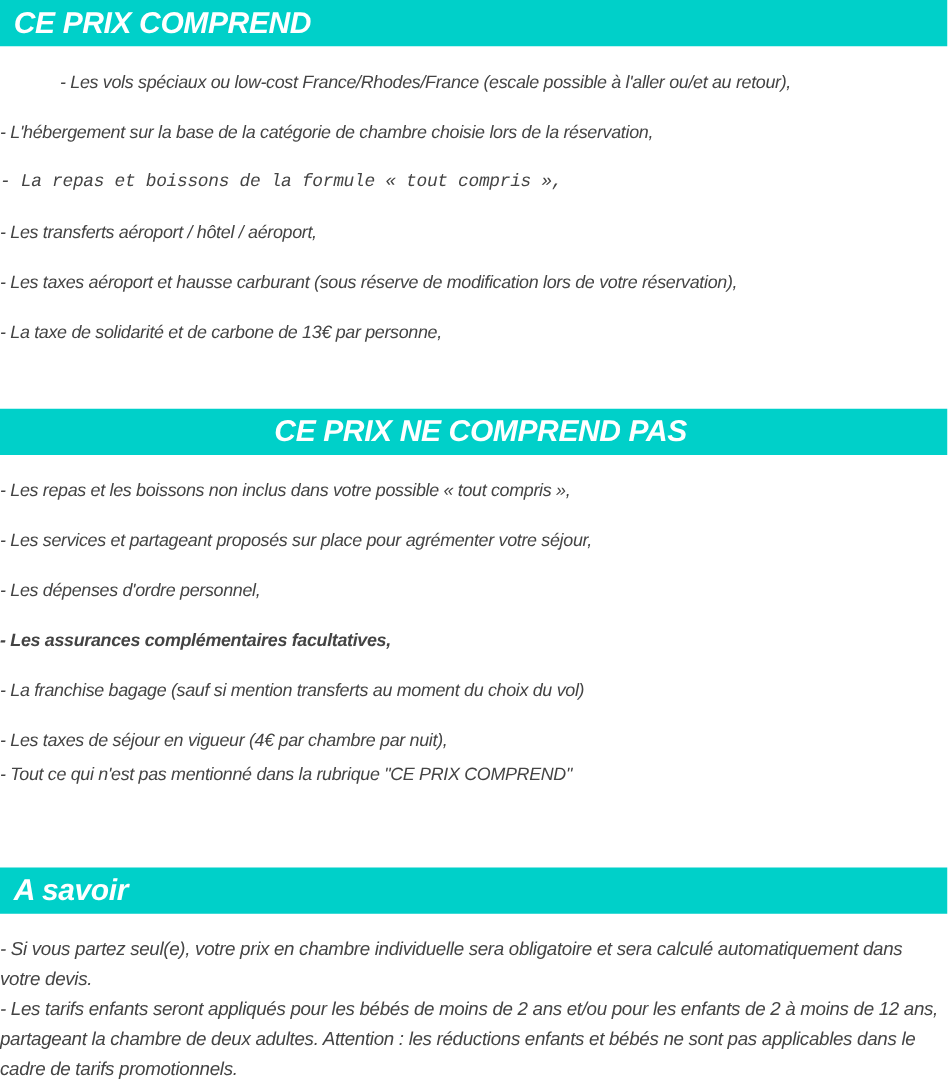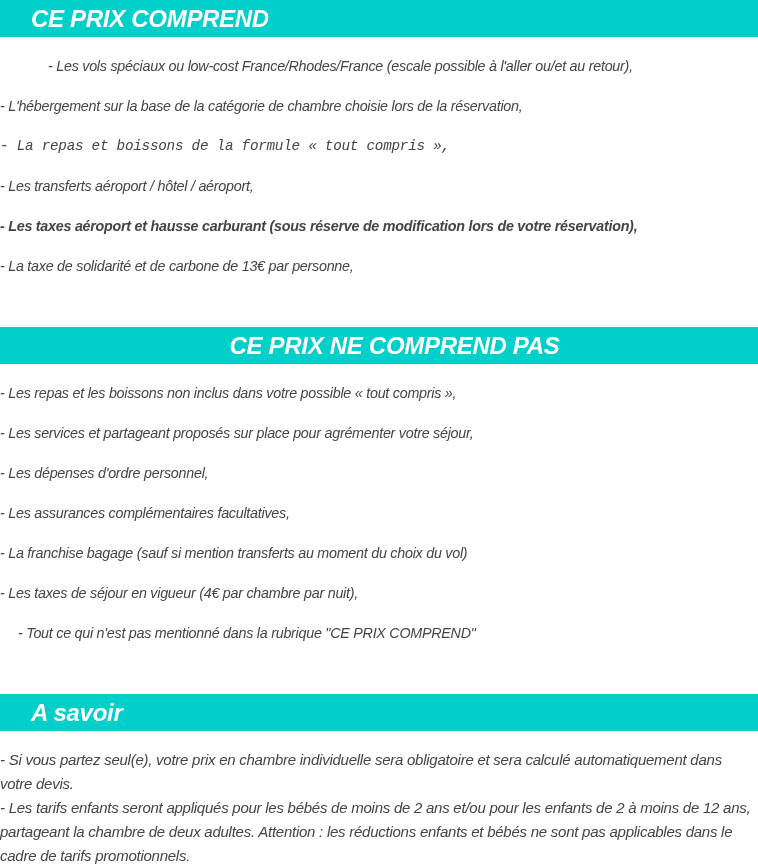--- a/index.html
+++ b/index.html
@@ -14,21 +14,21 @@
       position: relative;
       font-family: "Liberation Sans", "DejaVu Sans", sans-serif;
     }
     .section-bar {
       position: absolute;
       left: 0;
       width: 758px;
       height: 37px;
       background: #00d0c9;
       box-sizing: border-box;
-      padding-left: 31px;
+      padding-left: 11px;
     }
     .section-title {
       color: #ffffff;
       font-style: italic;
       font-weight: bold;
       font-size: 24px;
       line-height: 37px;
       letter-spacing: -0.3px;
       white-space: nowrap;
     }
@@ -56,31 +56,31 @@
 </head>
 <body>
 
 <div class="section-bar" style="top:0px;">
   <span class="section-title">CE PRIX COMPREND</span>
 </div>
 <div class="list-item" style="top:54px;margin-left:48px;">- Les vols spéciaux ou low-cost France/Rhodes/France (escale possible à l'aller ou/et au retour),</div>
 <div class="list-item" style="top:94px;">- L'hébergement sur la base de la catégorie de chambre choisie lors de la réservation,</div>
 <div class="list-item" style="top:134px;font-family:Liberation Mono, monospace;">- La repas et boissons de la formule « tout compris »,</div>
 <div class="list-item" style="top:174px;">- Les transferts aéroport / hôtel / aéroport,</div>
-<div class="list-item" style="top:214px;font-weight:bold;">- Les taxes aéroport et hausse carburant (sous réserve de modification lors de votre réservation),</div>
+<div class="list-item" style="top:214px;">- Les taxes aéroport et hausse carburant (sous réserve de modification lors de votre réservation),</div>
 <div class="list-item" style="top:254px;">- La taxe de solidarité et de carbone de 13€ par personne,</div>
 
 <div class="section-bar" style="top:327px;text-align:center;">
   <span class="section-title">CE PRIX NE COMPREND PAS</span>
 </div>
 <div class="list-item" style="top:381px;">- Les repas et les boissons non inclus dans votre possible « tout compris »,</div>
 <div class="list-item" style="top:421px;">- Les services et partageant proposés sur place pour agrémenter votre séjour,</div>
 <div class="list-item" style="top:461px;">- Les dépenses d'ordre personnel,</div>
-<div class="list-item" style="top:501px;">- Les assurances complémentaires facultatives,</div>
+<div class="list-item" style="top:501px;font-weight:bold;">- Les assurances complémentaires facultatives,</div>
 <div class="list-item" style="top:541px;">- La franchise bagage (sauf si mention transferts au moment du choix du vol)</div>
 <div class="list-item" style="top:581px;">- Les taxes de séjour en vigueur (4€ par chambre par nuit),</div>
-<div class="list-item" style="top:621px;padding-left:18px;">- Tout ce qui n'est pas mentionné dans la rubrique "CE PRIX COMPREND"</div>
+<div class="list-item" style="top:608px;">- Tout ce qui n'est pas mentionné dans la rubrique "CE PRIX COMPREND"</div>
 
 <div class="section-bar" style="top:694px;">
   <span class="section-title">A savoir</span>
 </div>
 <div class="para" style="top:748px;">- Si vous partez seul(e), votre prix en chambre individuelle sera obligatoire et sera calculé automatiquement dans votre devis.</div>
 <div class="para" style="top:796px;">- Les tarifs enfants seront appliqués pour les bébés de moins de 2 ans et/ou pour les enfants de 2 à moins de 12 ans, partageant la chambre de deux adultes. Attention : les réductions enfants et bébés ne sont pas applicables dans le cadre de tarifs promotionnels.</div>
 
 </body></html>

